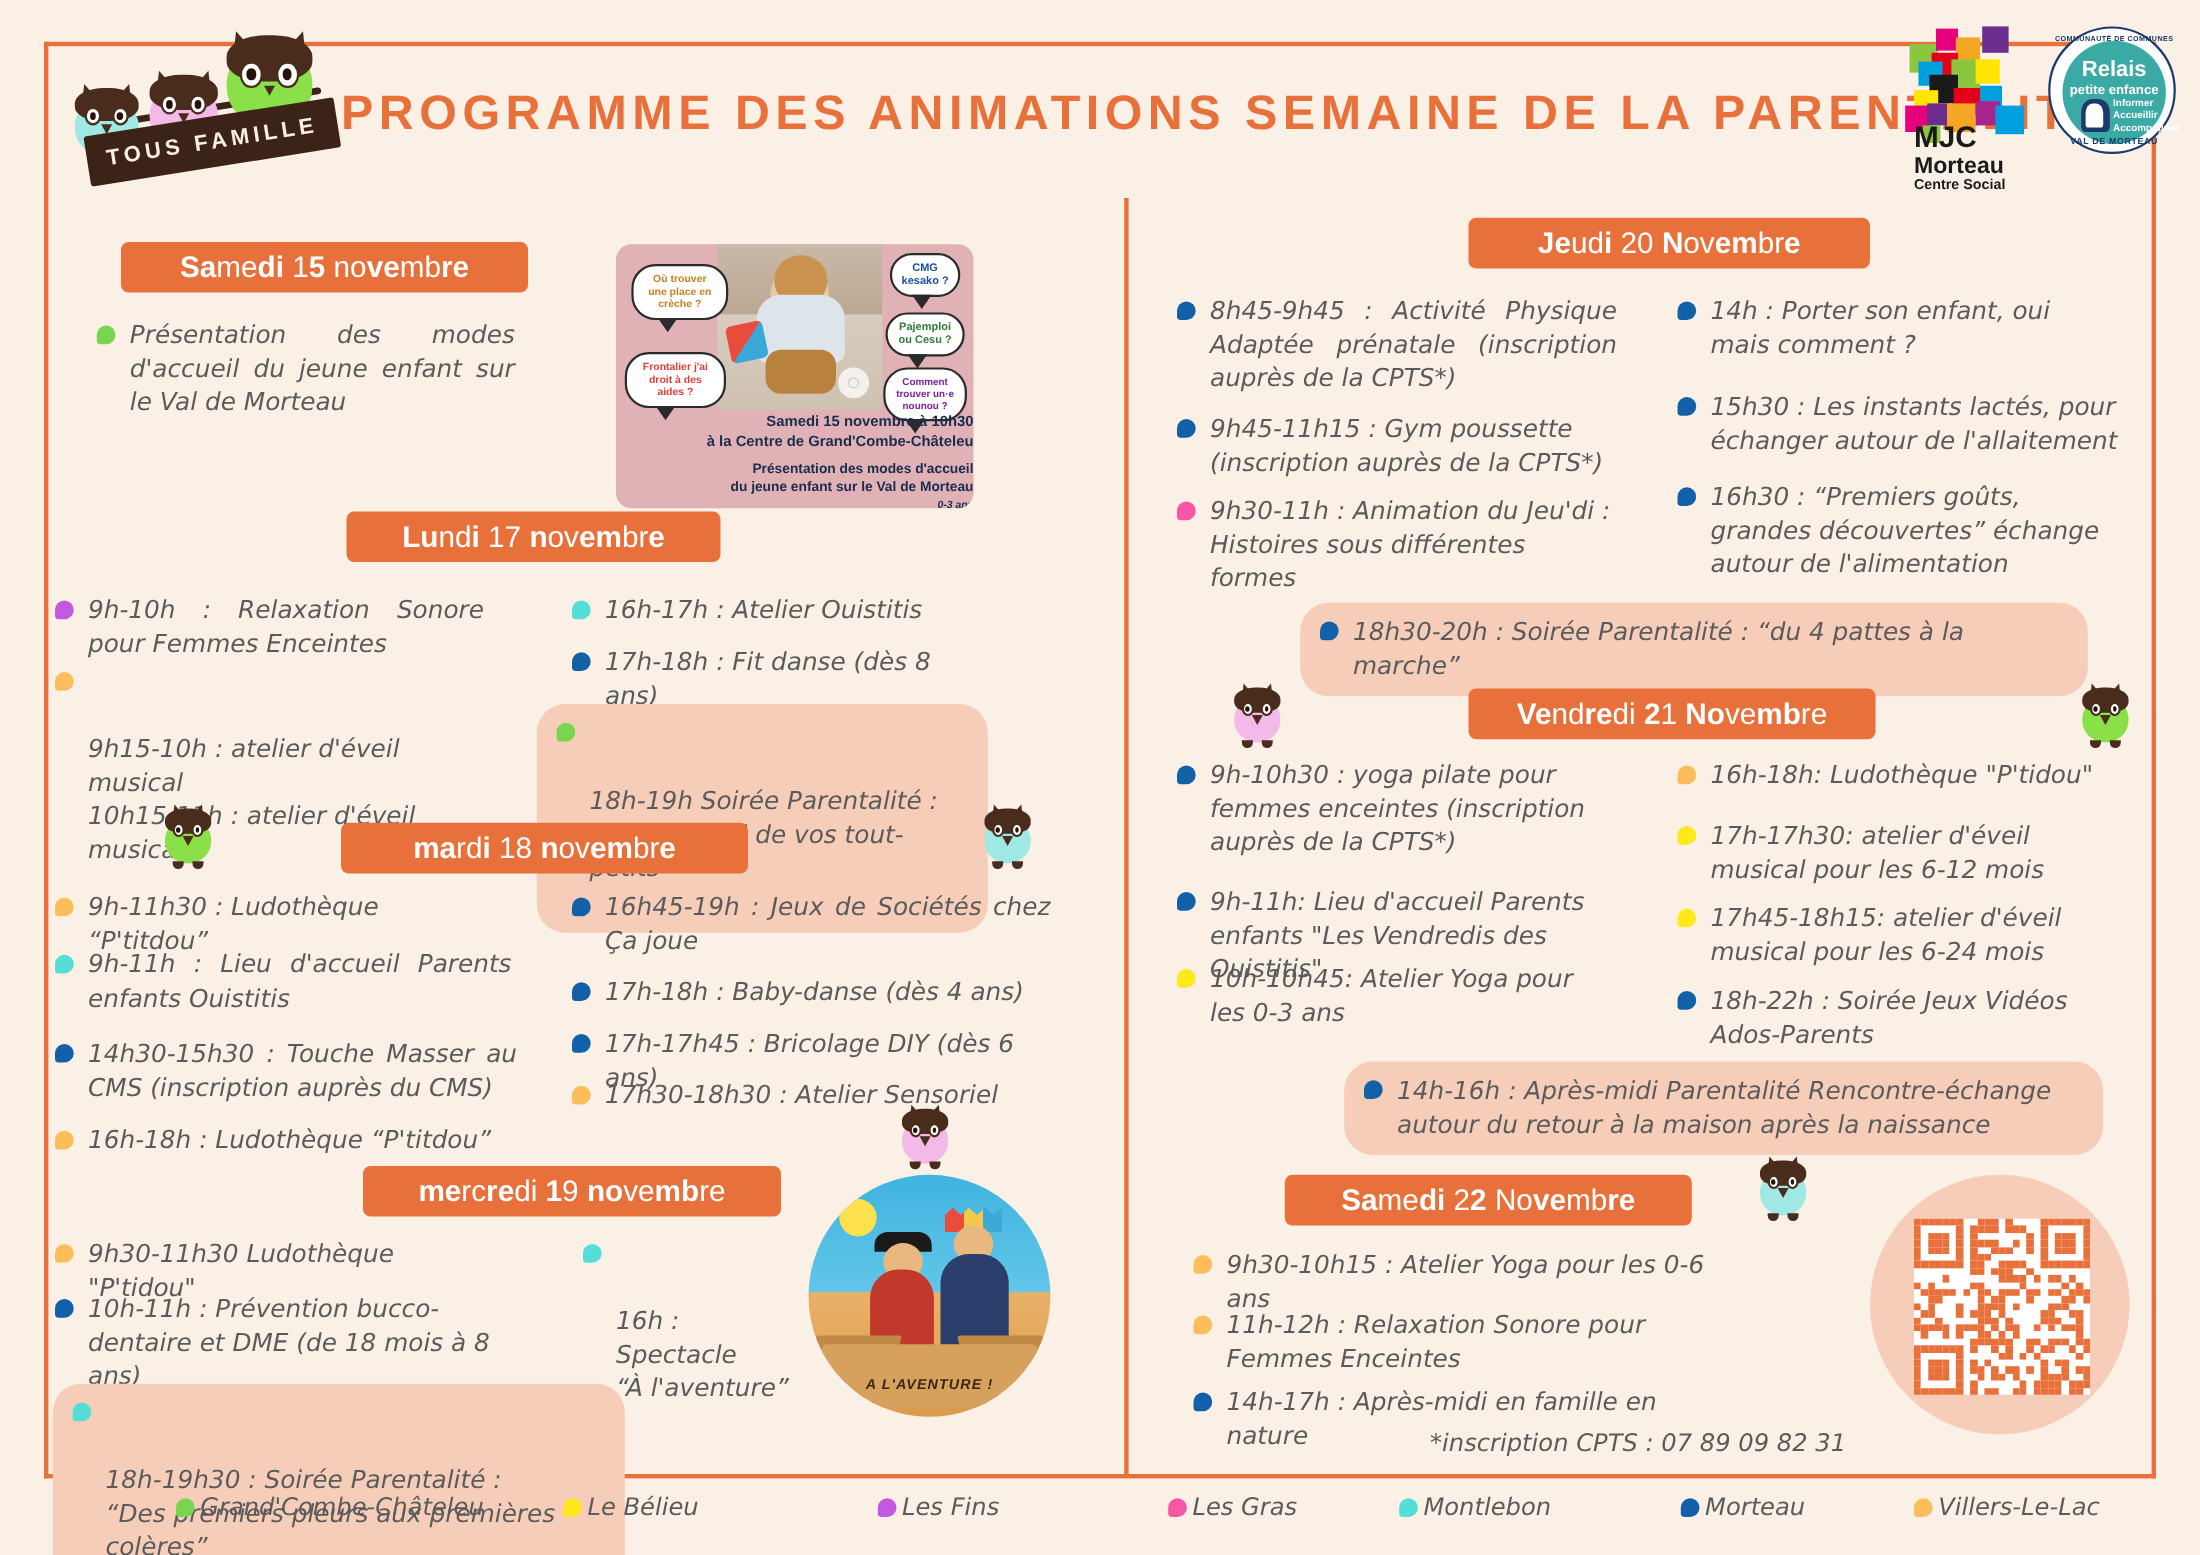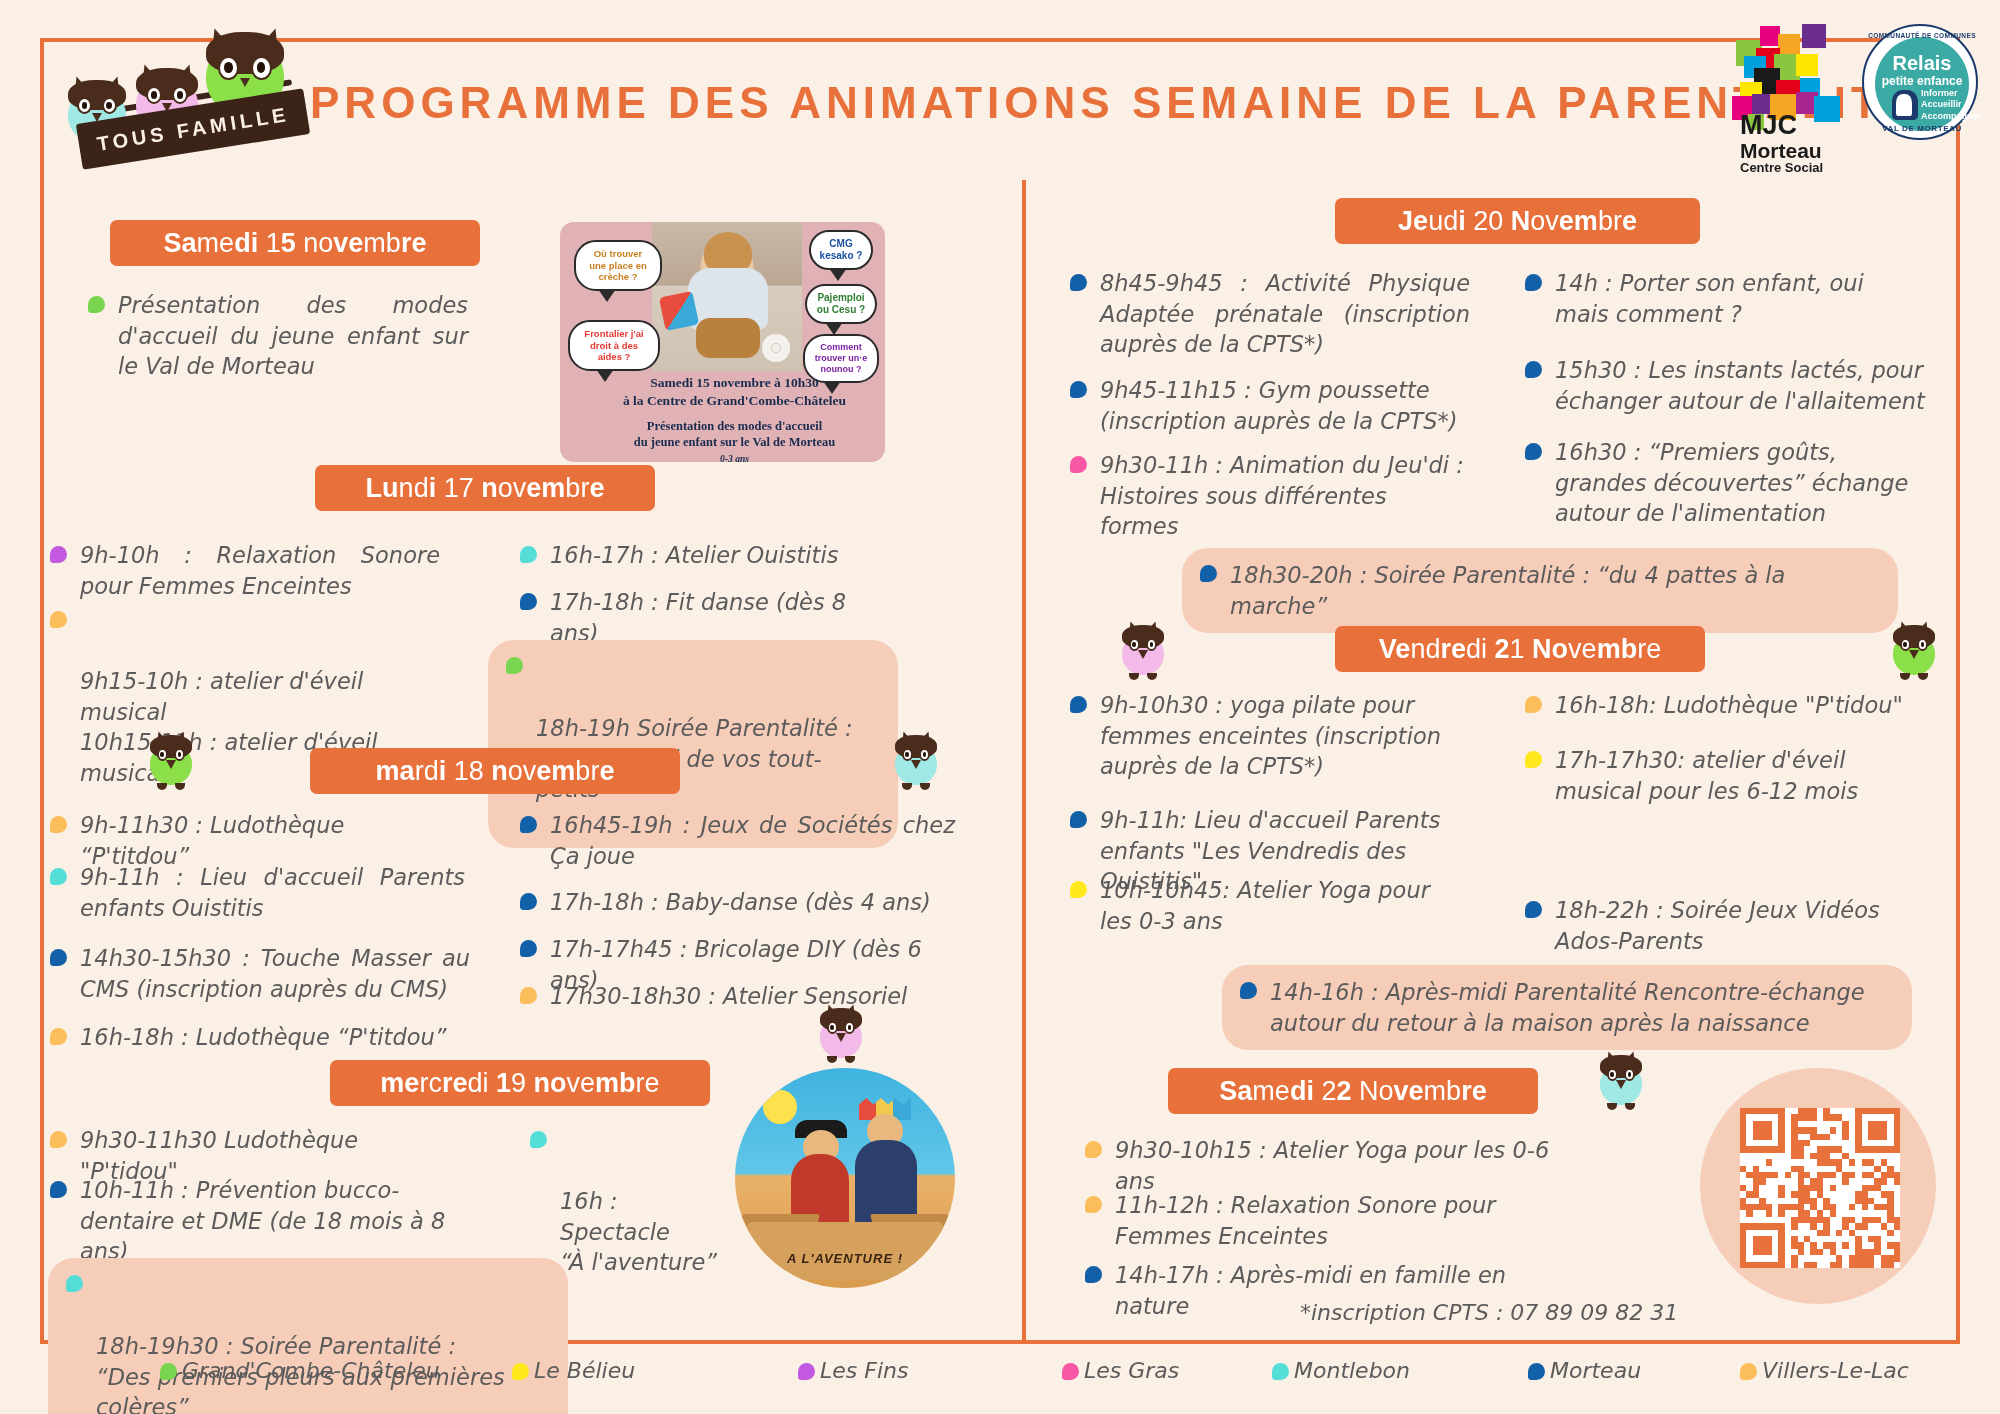--- a/index.html
+++ b/index.html
@@ -241,22 +241,22 @@
   .b2 { left:8px;   top:98px;  width:92px;  font-size:9.5px; color:#E53935; }
   .b2::after { left:26px; bottom:-13px; }
   .b3 { right:12px; top:8px;   width:64px;  font-size:10px;  color:#1B4FA0; }
   .b3::after { left:18px; bottom:-13px; }
   .b4 { right:8px;  top:62px;  width:72px;  font-size:10px;  color:#2E7D32; }
   .b4::after { left:18px; bottom:-13px; }
   .b5 { right:6px;  top:112px; width:76px;  font-size:9px;   color:#7B1FA2; }
   .b5::after { left:18px; bottom:-13px; }
 
   .flyer-cap {
-    position:absolute; left:12px; top:152px; width:325px; text-align:center;
-    font-family:Liberation Serif, serif; color:#1A2C4E;
+    position:absolute; left:0; top:152px; width:325px; text-align:right;
+    font-family:Liberation Sans, sans-serif; color:#1A2C4E;
   }
   .flyer-cap .c1 { font-size:13.5px; font-weight:700; line-height:1.32; }
   .flyer-cap .c2 { font-size:12.5px; font-weight:700; line-height:1.32; margin-top:8px; }
   .flyer-cap .c3 { font-size:9.5px;  font-weight:700; font-style:italic; margin-top:3px; }
 
   
   .adv {
     position:absolute; left:735px; top:1068px; width:220px; height:220px;
     border-radius:50%; overflow:hidden;
     background: linear-gradient(180deg,#3FB3E0 0%,#62C6E8 48%,#E9B168 49%,#D99B4E 100%);
@@ -687,20 +687,24 @@
     <span class="evt-txt">10h-10h45: Atelier Yoga pour les 0-3 ans</span>
   </div>
 
   <div class="evt nojust" style="left:1525px; top:690px; width:400px;">
     <span class="dot" style="background:#FBBE5B;"></span>
     <span class="evt-txt">16h-18h: Ludothèque "P'tidou"</span>
   </div>
   <div class="evt nojust" style="left:1525px; top:745px; width:400px;">
     <span class="dot" style="background:#FFE81C;"></span>
     <span class="evt-txt">17h-17h30: atelier d'éveil musical pour les 6-12 mois</span>
+  </div>
+  <div class="evt nojust" style="left:1525px; top:820px; width:415px;">
+    <span class="dot" style="background:#FFE81C;"></span>
+    <span class="evt-txt">17h45-18h15: atelier d'éveil musical pour les 6-24 mois</span>
   </div>
   <div class="evt nojust" style="left:1525px; top:895px; width:415px;">
     <span class="dot" style="background:#1160A8;"></span>
     <span class="evt-txt">18h-22h : Soirée Jeux Vidéos Ados-Parents</span>
   </div>
 
   <div class="soiree" style="left:1222px; top:965px; width:690px;">
     <span class="dot" style="background:#1160A8;"></span>
     <span class="soiree-txt">14h-16h : Après-midi Parentalité Rencontre-échange autour du retour à la maison après la naissance</span>
   </div>

